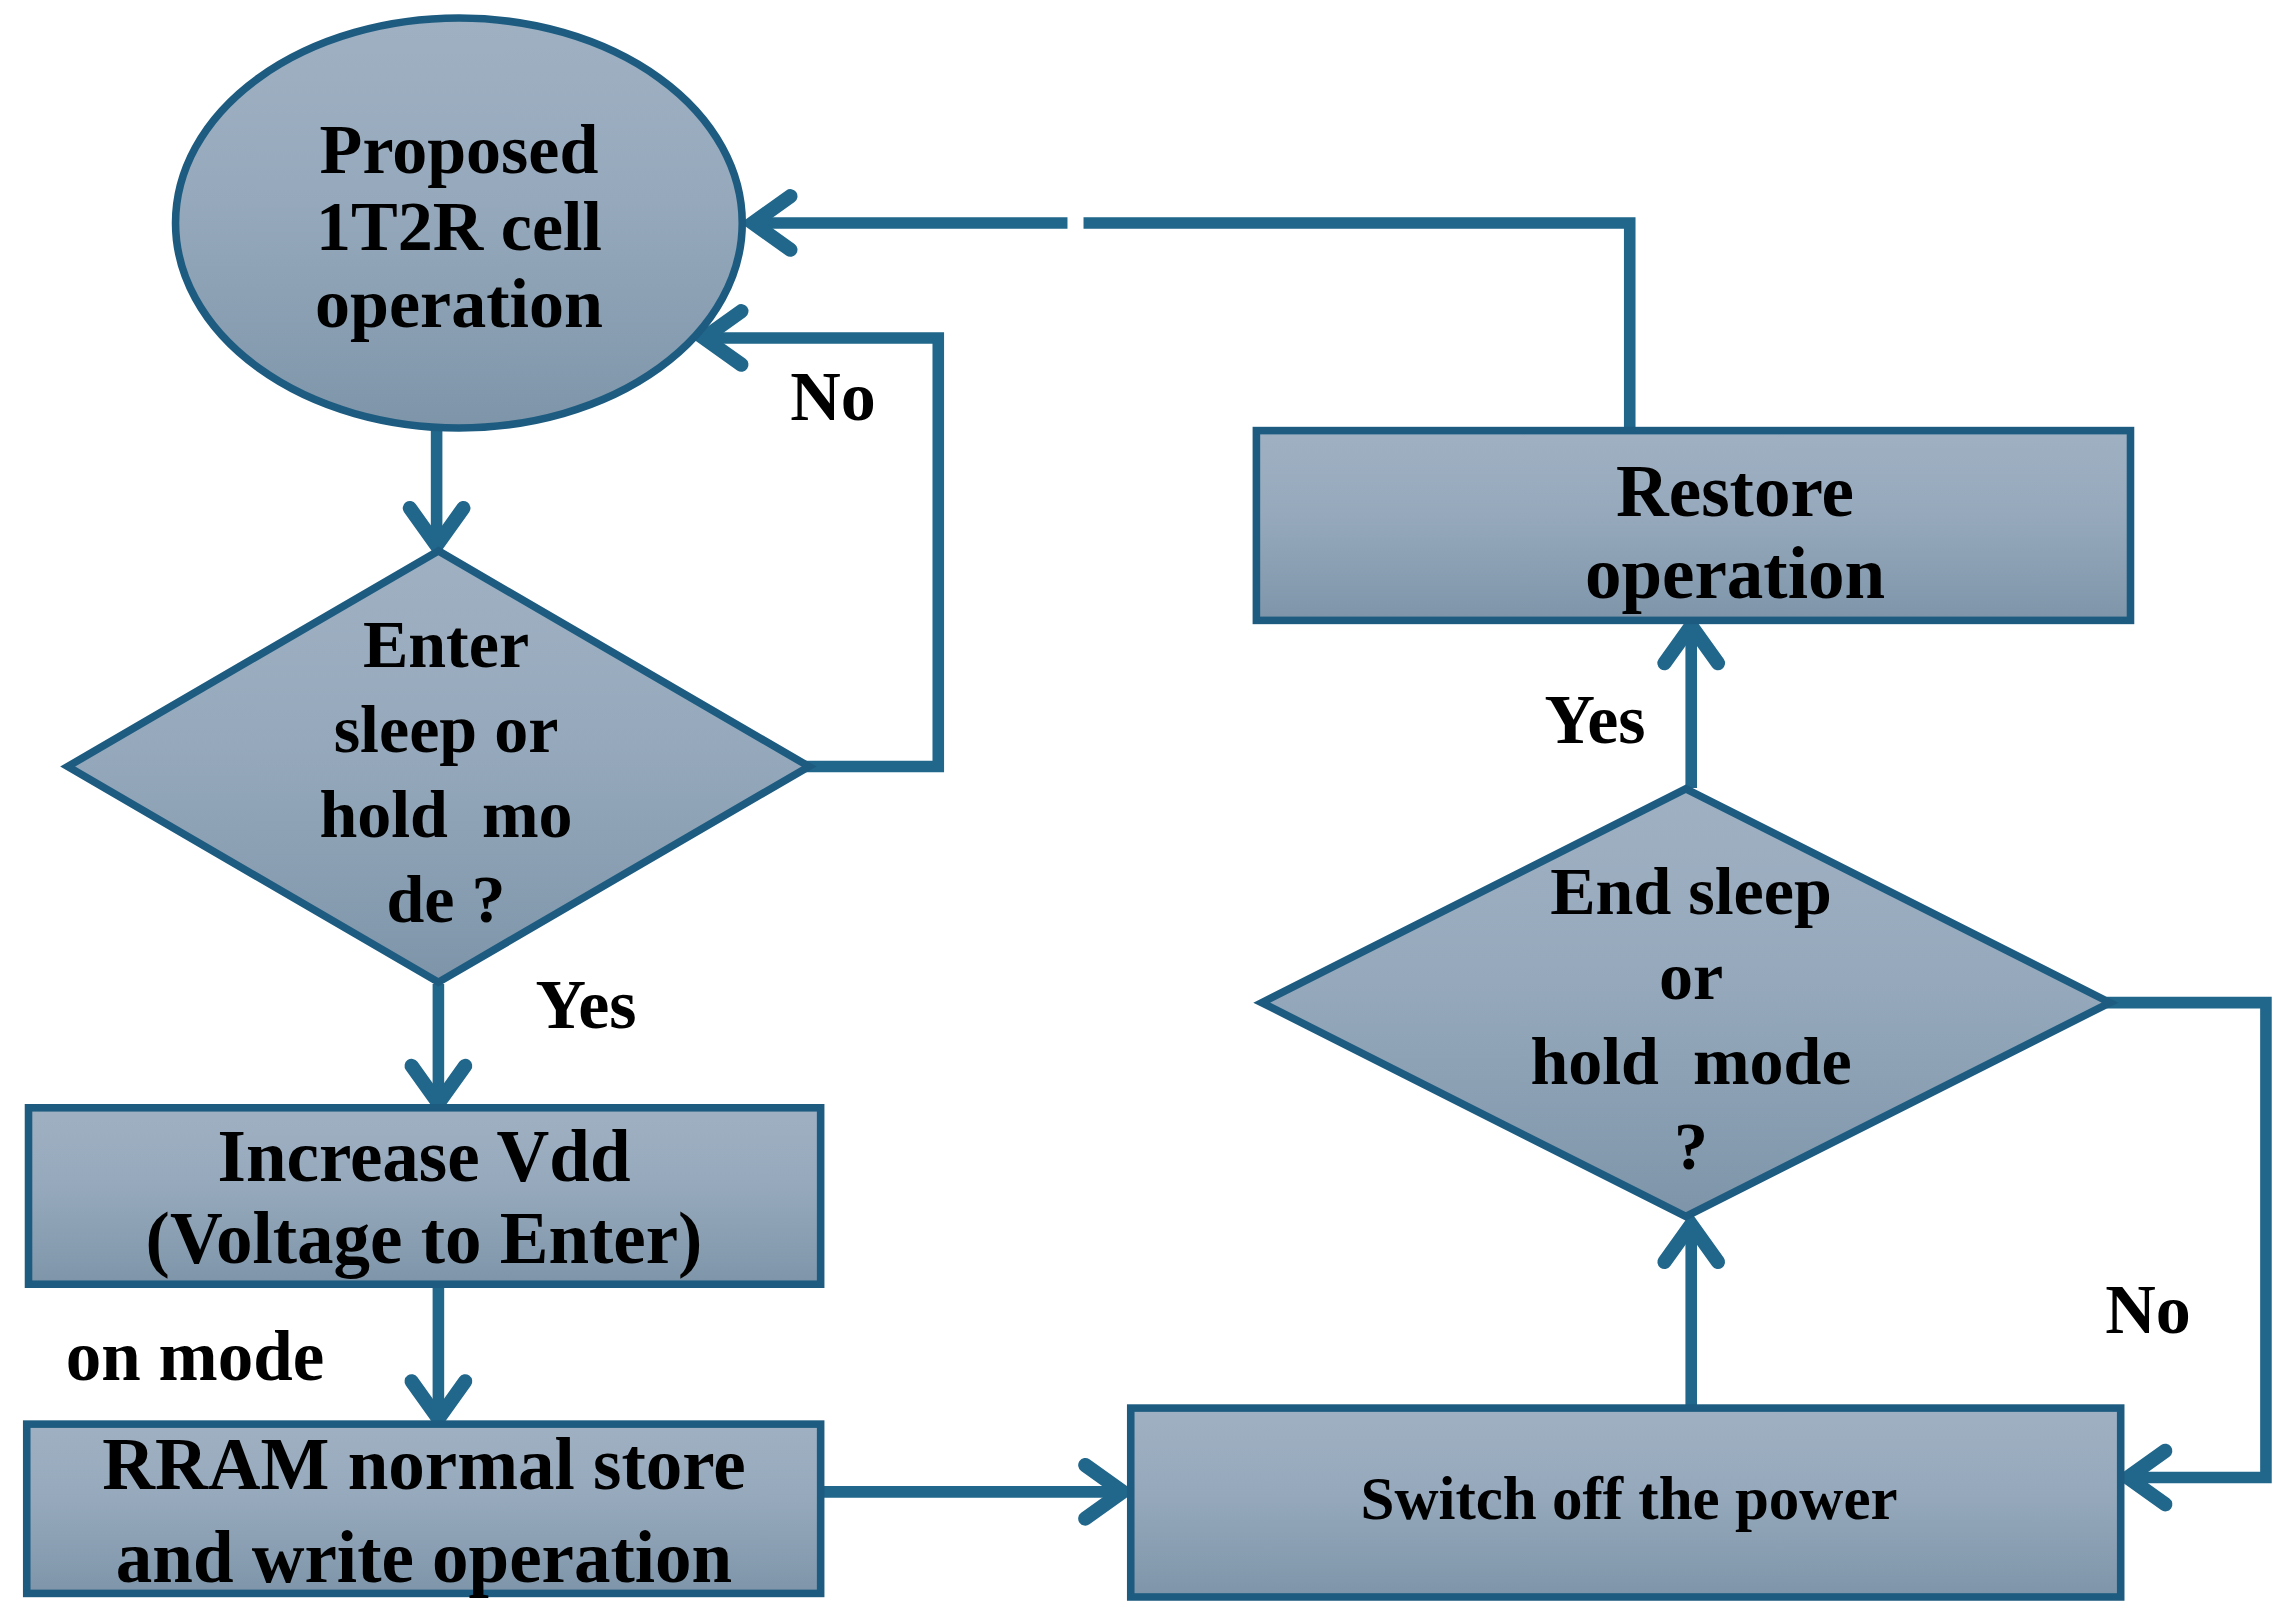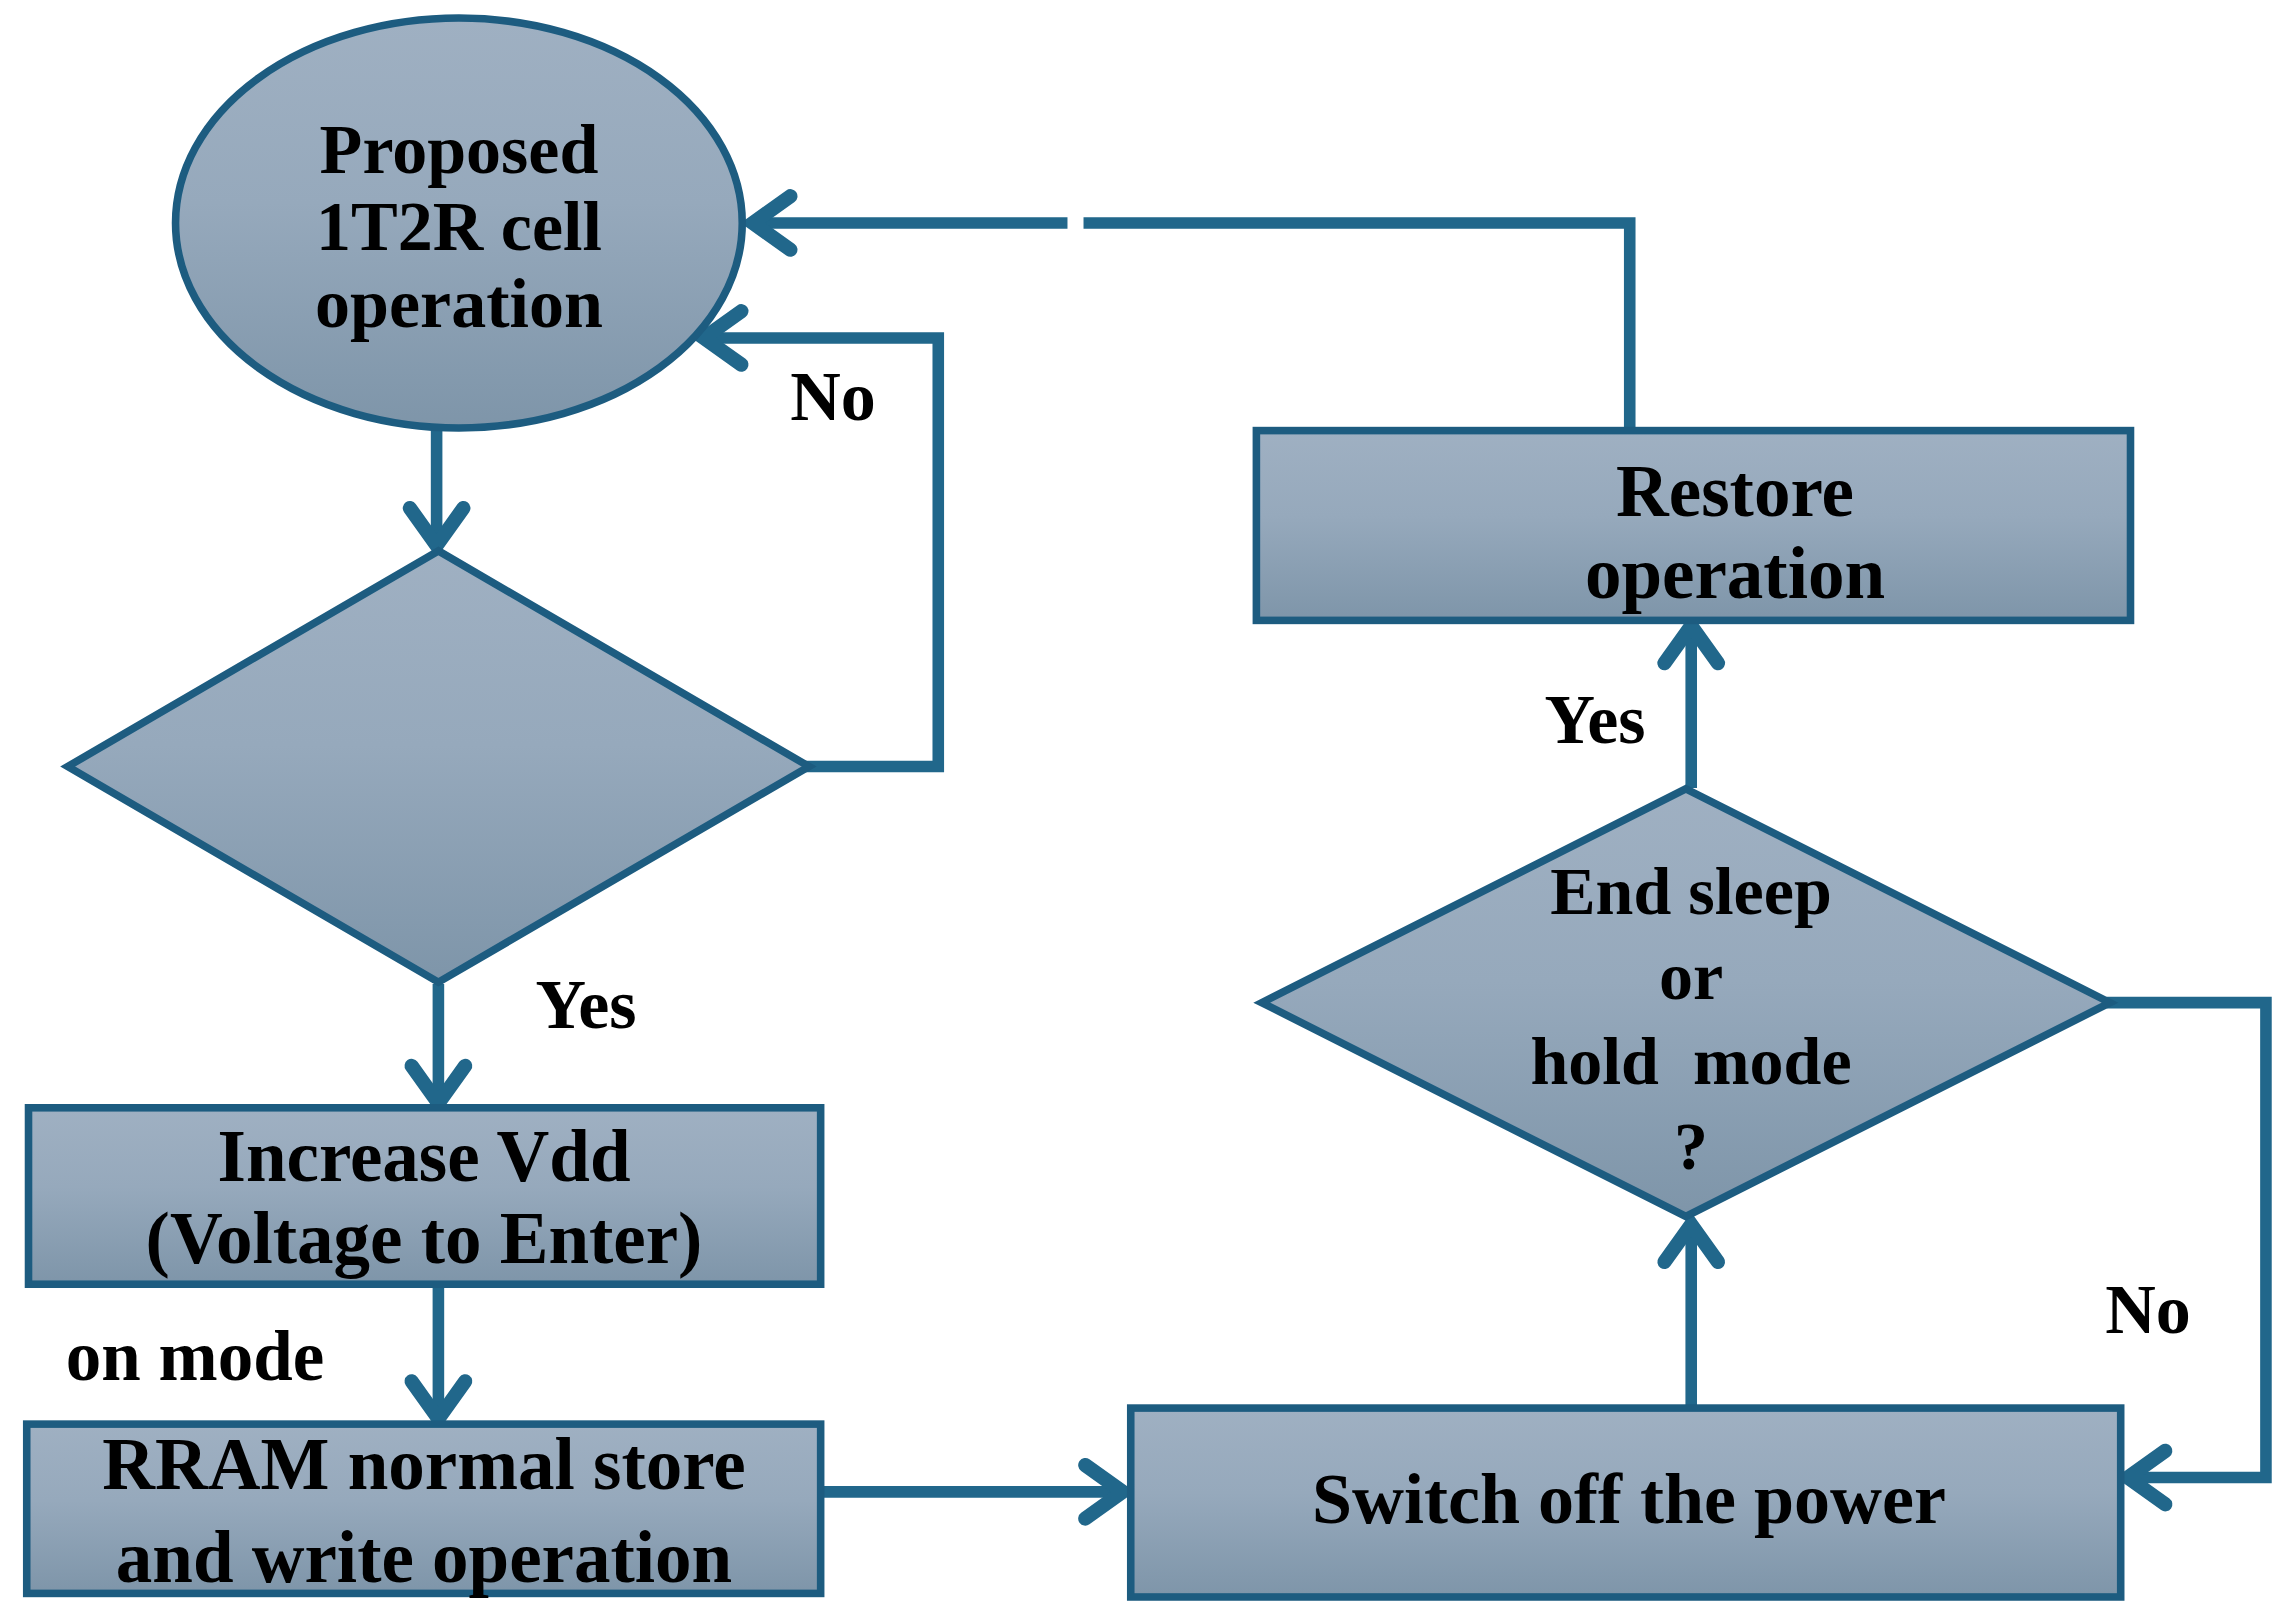--- a/index.html
+++ b/index.html
@@ -37,21 +37,21 @@
     color:var(--text,#000);
     font-weight:bold;
     text-align:center;
     white-space:pre-wrap;
   }
   
   .lbl-start   {left:459px;  top:226px;  font-size:70px; line-height:77px;}
   .lbl-d1      {left:446px;  top:772px;  font-size:68px; line-height:85px;}
   .lbl-inc     {left:424px;  top:1198px; font-size:73px; line-height:82px;}
   .lbl-rram    {left:424px;  top:1511px; font-size:73px; line-height:93px;text-align:center;}
-  .lbl-switch  {left:1629px; top:1499px; font-size:72px; line-height:82px;}
+  .lbl-switch  {left:1629px; top:1499px; font-size:61px; line-height:82px;}
   .lbl-d2      {left:1691px; top:1019px; font-size:68px; line-height:85px;}
   .lbl-restore {left:1690px; top:533px;  font-size:73px; line-height:82px;margin-left:45px;}
   
   .lbl-no1     {left:833px;  top:397px;  font-size:70px;}
   .lbl-yes1    {left:586px;  top:1005px; font-size:70px;}
   .lbl-onmode  {left:195px;  top:1356px; font-size:71px;}
   .lbl-yes2    {left:1595px; top:720px;  font-size:70px;}
   .lbl-offmode {left:1866px; top:1318px; font-size:71px;}
   .lbl-no2     {left:2148px; top:1310px; font-size:70px;}
 </style>
@@ -102,20 +102,24 @@
     <rect class="shape" x="32" y="1243" width="889" height="198"></rect>
     <rect class="shape" x="30" y="1598" width="891" height="190"></rect>
     <rect class="shape" x="1269" y="1580" width="1111" height="212"></rect>
     <polygon class="shape" points="1892,885 2368,1125 1892,1365 1416,1125"></polygon>
     <rect class="shape" x="1410" y="483" width="981" height="213"></rect>
   </svg>
 
   <div class="label lbl-start">Proposed
 1T2R cell
 operation</div>
+  <div class="label lbl-d1">Enter
+sleep or
+hold  mo
+de ?</div>
   <div class="label lbl-inc">Increase Vdd
 (Voltage to Enter)</div>
   <div class="label lbl-rram">RRAM normal store
 and write operation</div>
   <div class="label lbl-switch">Switch off the power</div>
   <div class="label lbl-d2">End sleep
 or
 hold  mode
 ?</div>
   <div class="label lbl-restore">Restore operation</div>

